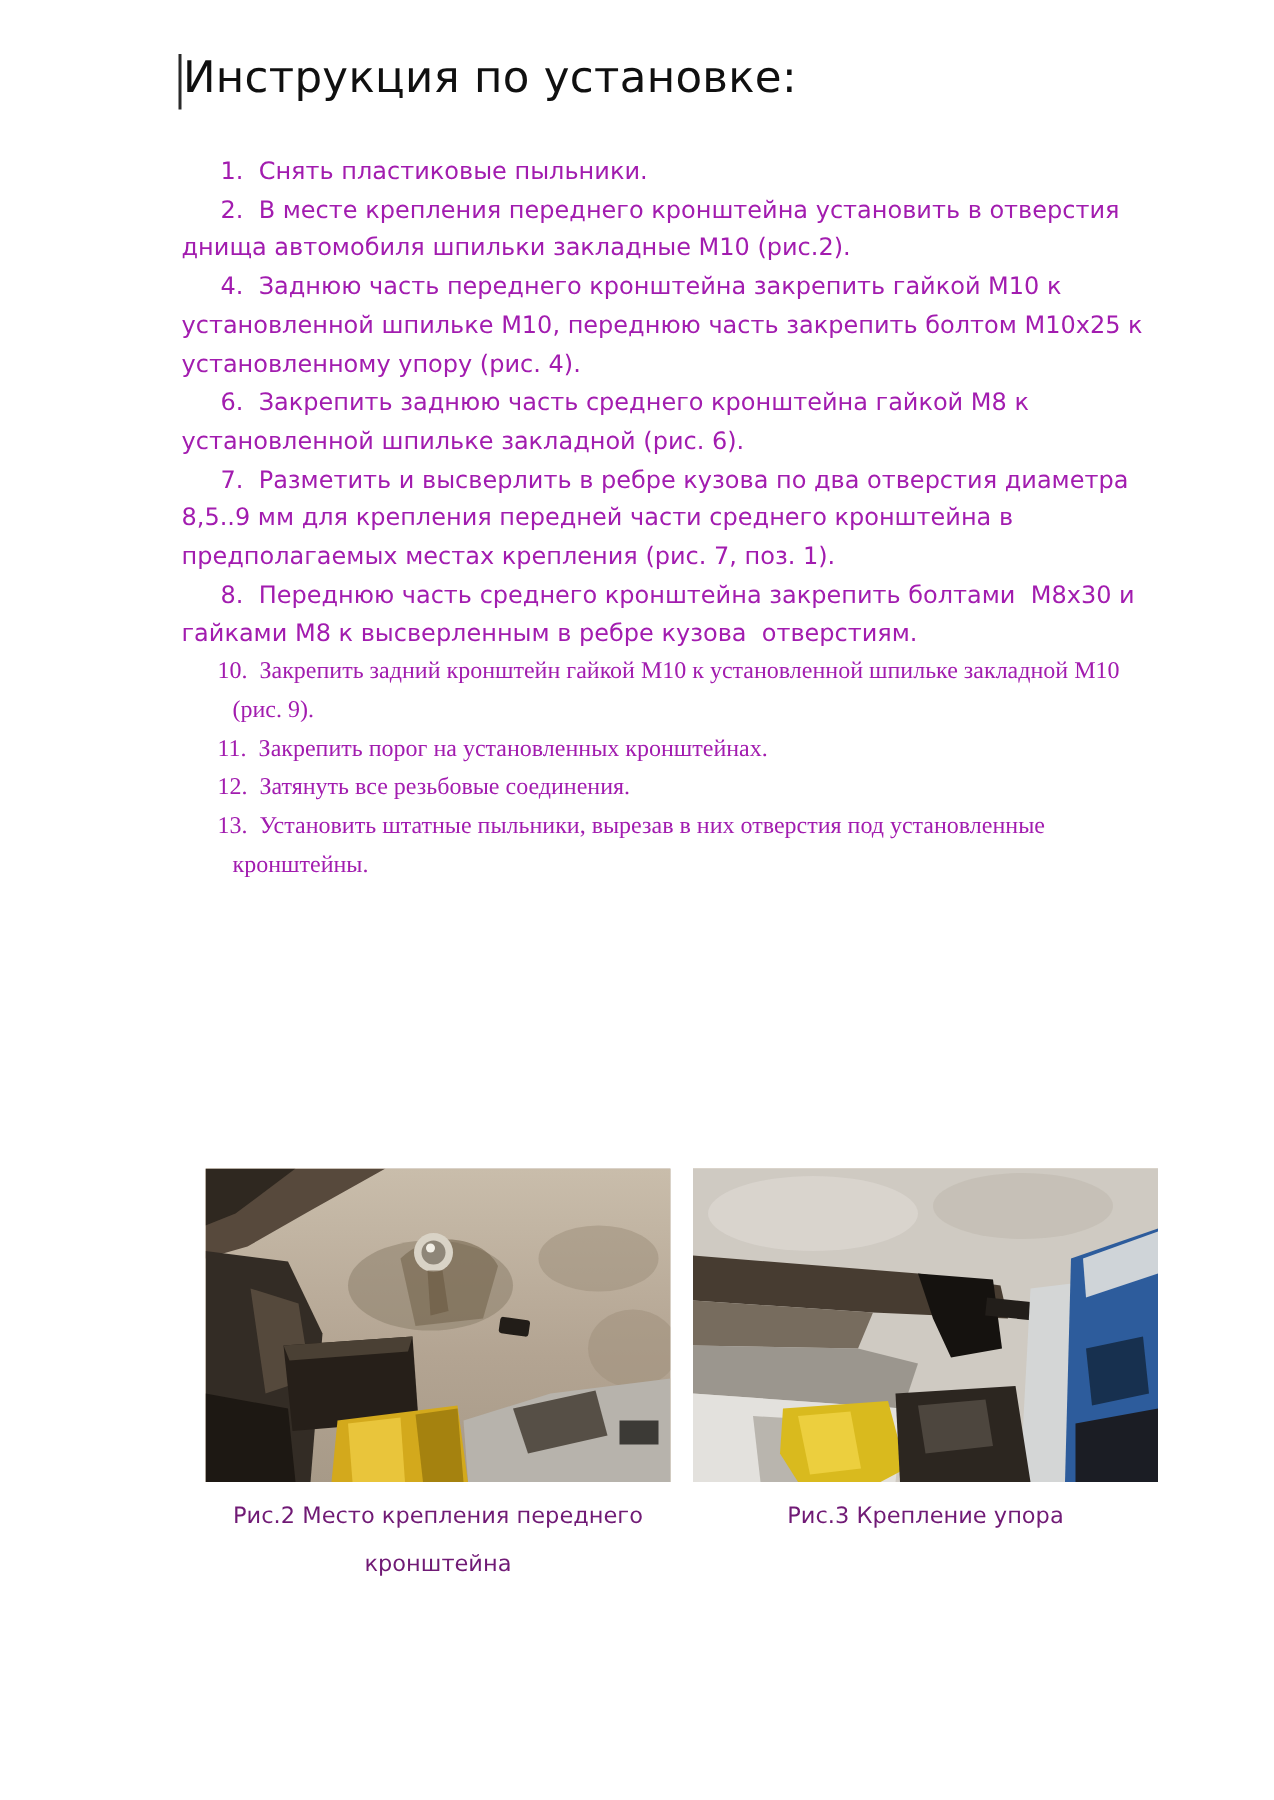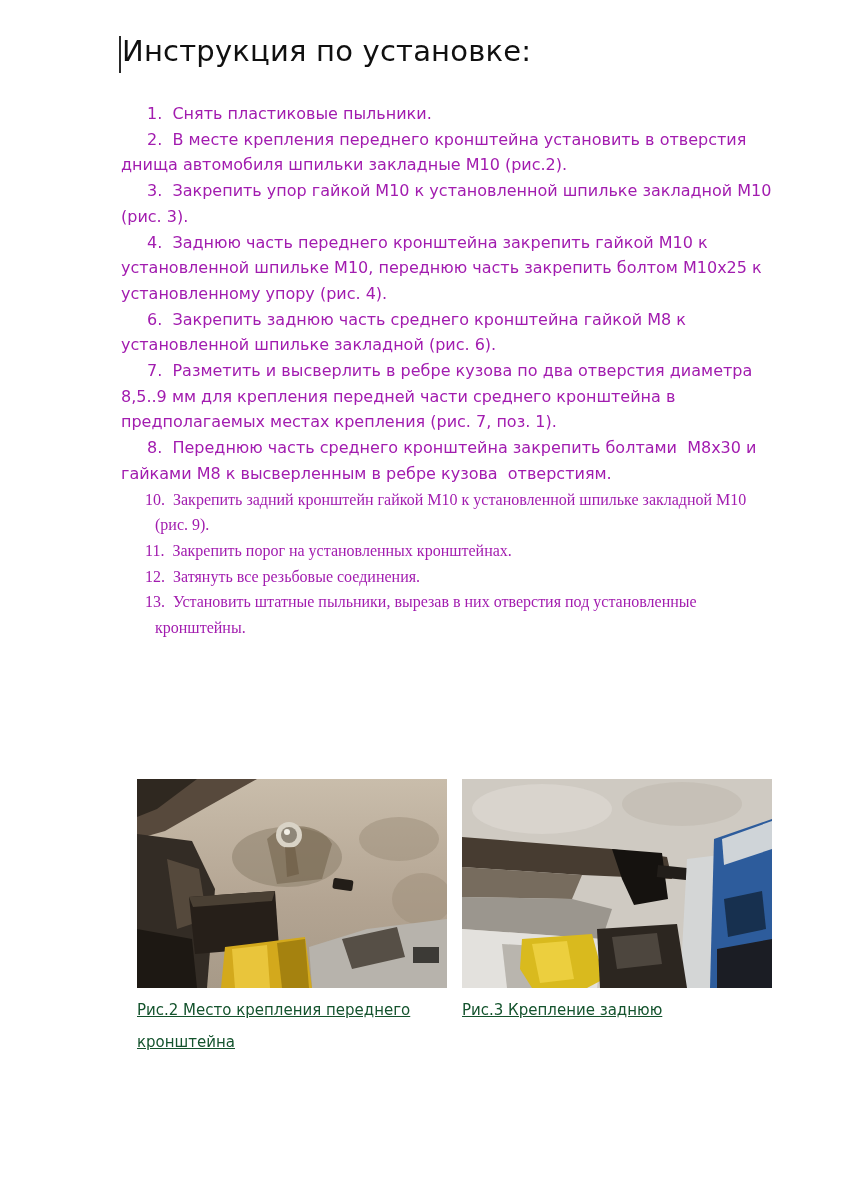--- a/index.html
+++ b/index.html
@@ -22,36 +22,35 @@
   .steps p.a{text-indent:26px;}
   .steps p.b{padding-left:34px;text-indent:-10px;font-family:Liberation Serif, serif;}
   .figures{
     position:absolute;left:137px;top:779px;width:636px;
     display:flex;gap:15px;align-items:flex-start;
   }
   figure{margin:0;width:310px;}
   .photo{width:310px;height:209px;overflow:hidden;background:#b9ab99;}
   .photo svg{display:block;width:310px;height:209px;}
   figcaption{
-    margin-top:7px;width:310px;text-align:left;
-    font-size:15px;line-height:2.1;color:#14532d;text-decoration:underline;
+    margin-top:7px;width:310px;text-align:center;
+    font-size:15px;line-height:2.1;color:#701a75;
   }
 </style>
 </head>
 <body>
 
 <div class="page">
 
   <span class="caret"></span>
   <h1 class="title">Инструкция по установке:</h1>
 
   <div class="steps">
     <p class="a">1.&nbsp; Снять пластиковые пыльники.</p>
     <p class="a">2.&nbsp; В месте крепления переднего кронштейна установить в отверстия днища автомобиля шпильки закладные М10 (рис.2).</p>
-    <p class="a">3.&nbsp; Закрепить упор гайкой М10 к установленной шпильке закладной М10 (рис. 3).</p>
     <p class="a">4.&nbsp; Заднюю часть переднего кронштейна закрепить гайкой М10 к установленной шпильке М10, переднюю часть закрепить болтом М10х25 к установленному упору (рис. 4).</p>
     <p class="a">6.&nbsp; Закрепить заднюю часть среднего кронштейна гайкой М8 к установленной шпильке закладной (рис. 6).</p>
     <p class="a">7.&nbsp; Разметить и высверлить в ребре кузова по два отверстия диаметра 8,5..9 мм для крепления передней части среднего кронштейна в предполагаемых местах крепления (рис. 7, поз. 1).</p>
     <p class="a">8.&nbsp; Переднюю часть среднего кронштейна закрепить болтами&nbsp; М8х30 и гайками М8 к высверленным в ребре кузова&nbsp; отверстиям.</p>
     <p class="b">10.&nbsp; Закрепить задний кронштейн гайкой М10 к установленной шпильке закладной М10 (рис. 9).</p>
     <p class="b">11.&nbsp; Закрепить порог на установленных кронштейнах.</p>
     <p class="b">12.&nbsp; Затянуть все резьбовые соединения.</p>
     <p class="b">13.&nbsp; Установить штатные пыльники, вырезав в них отверстия под установленные кронштейны.</p>
   </div>
 
@@ -113,17 +112,17 @@
           <path d="M262,120 L300,112 L304,150 L266,158 Z" fill="#17304f"></path>
           <path d="M255,170 L310,160 L310,209 L255,209 Z" fill="#1b1d24"></path>
           <path d="M0,150 L140,160 L135,209 L0,209 Z" fill="#e3e1dd"></path>
           <path d="M40,165 L90,168 L85,209 L45,209 Z" fill="#b9b5ae"></path>
           <path d="M60,160 L130,155 L142,200 L125,209 L70,209 L58,190 Z" fill="#d9ba1e"></path>
           <path d="M70,165 L105,162 L112,200 L78,204 Z" fill="#eccf3e"></path>
           <path d="M135,150 L215,145 L225,209 L138,209 Z" fill="#2c2620"></path>
           <path d="M150,158 L195,154 L200,185 L155,190 Z" fill="#4d463e"></path>
         </svg>
       </div>
-      <figcaption>Рис.3 Крепление заднюю</figcaption>
+      <figcaption>Рис.3 Крепление упора</figcaption>
     </figure>
 
   </div>
 </div>
 
 </body></html>

